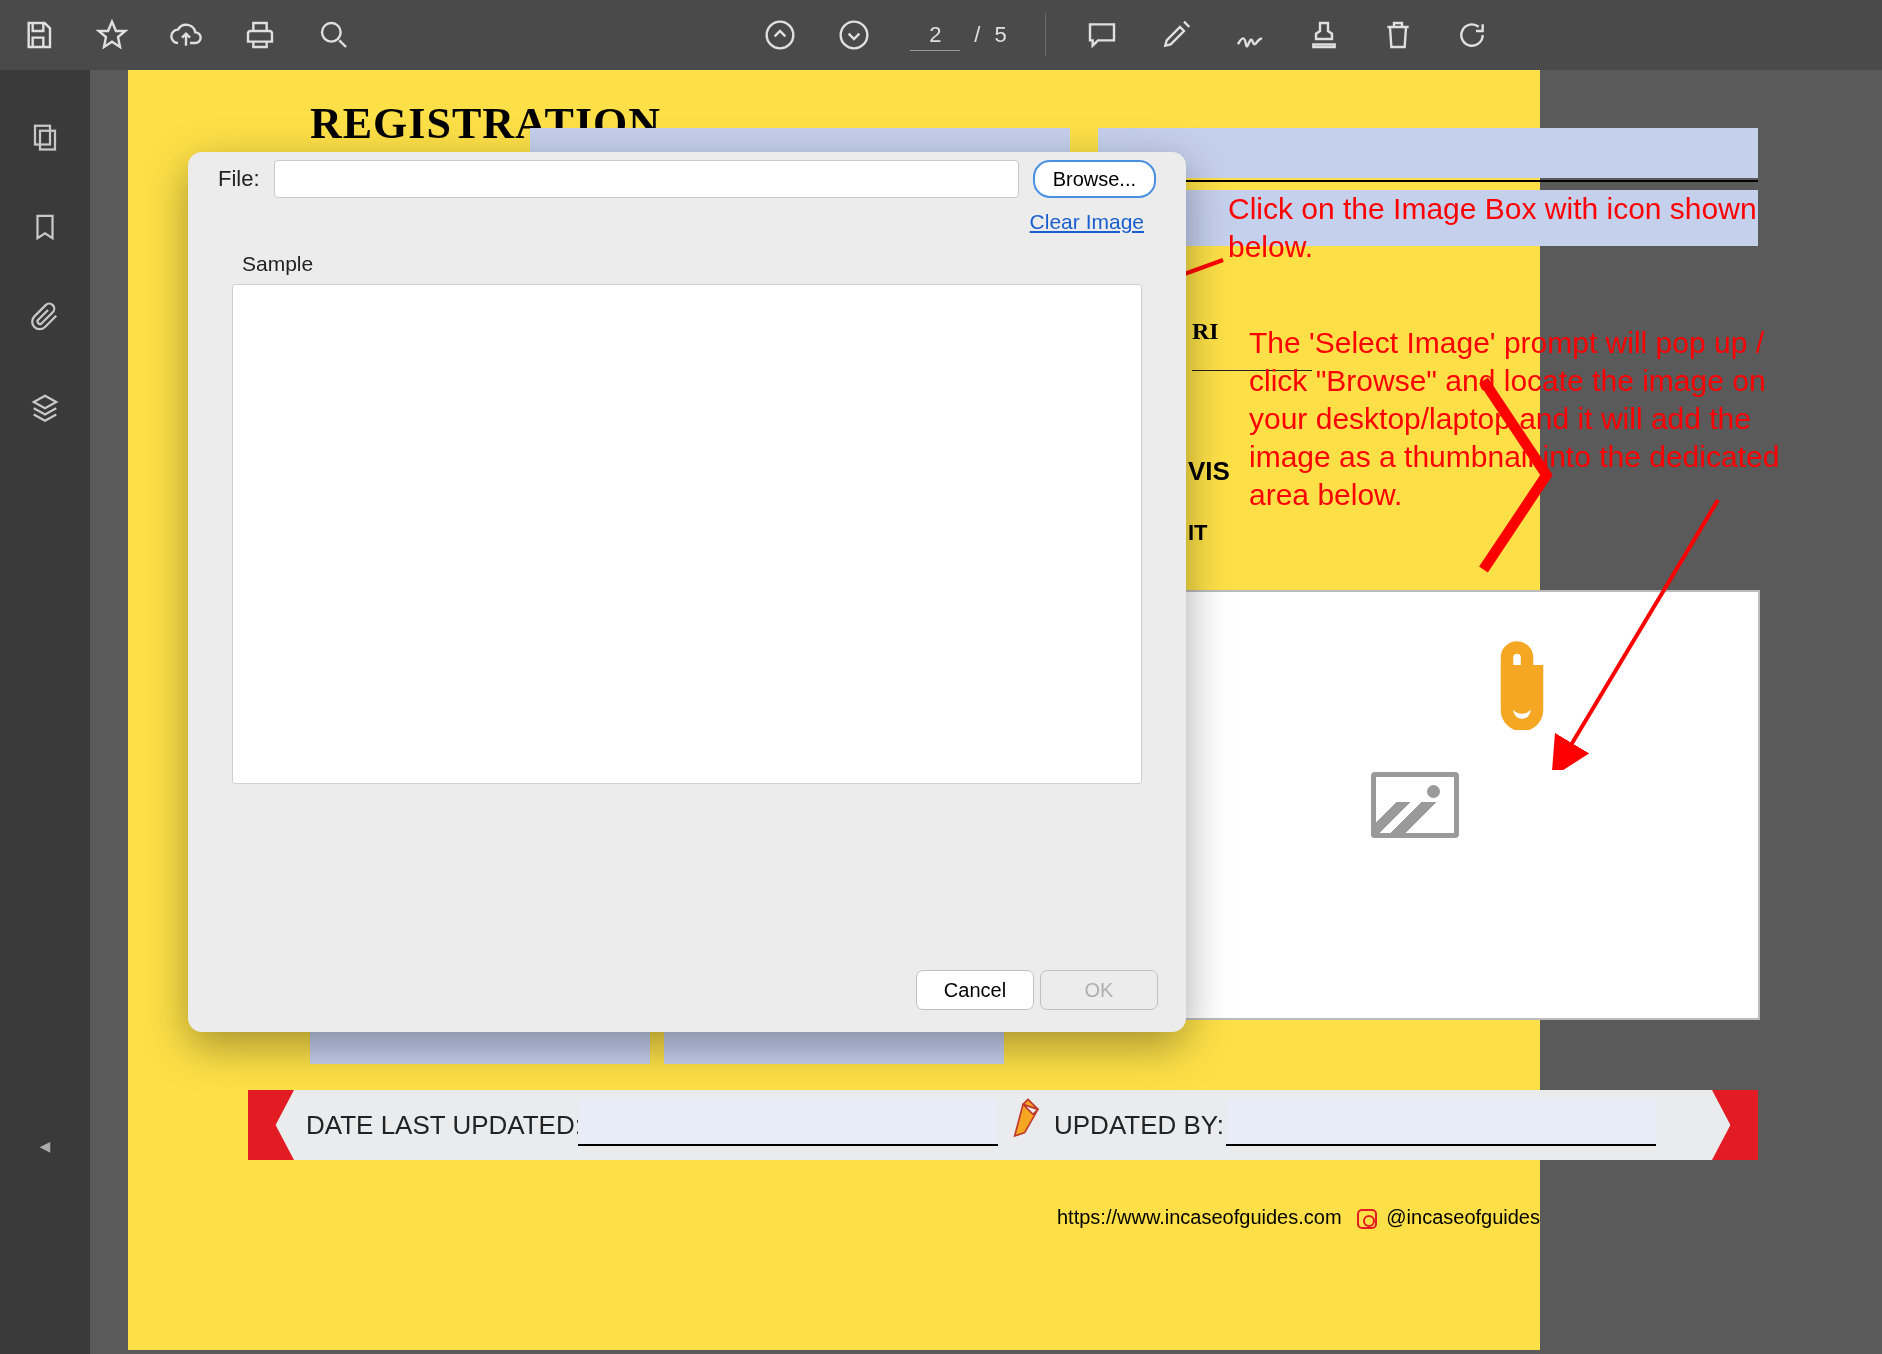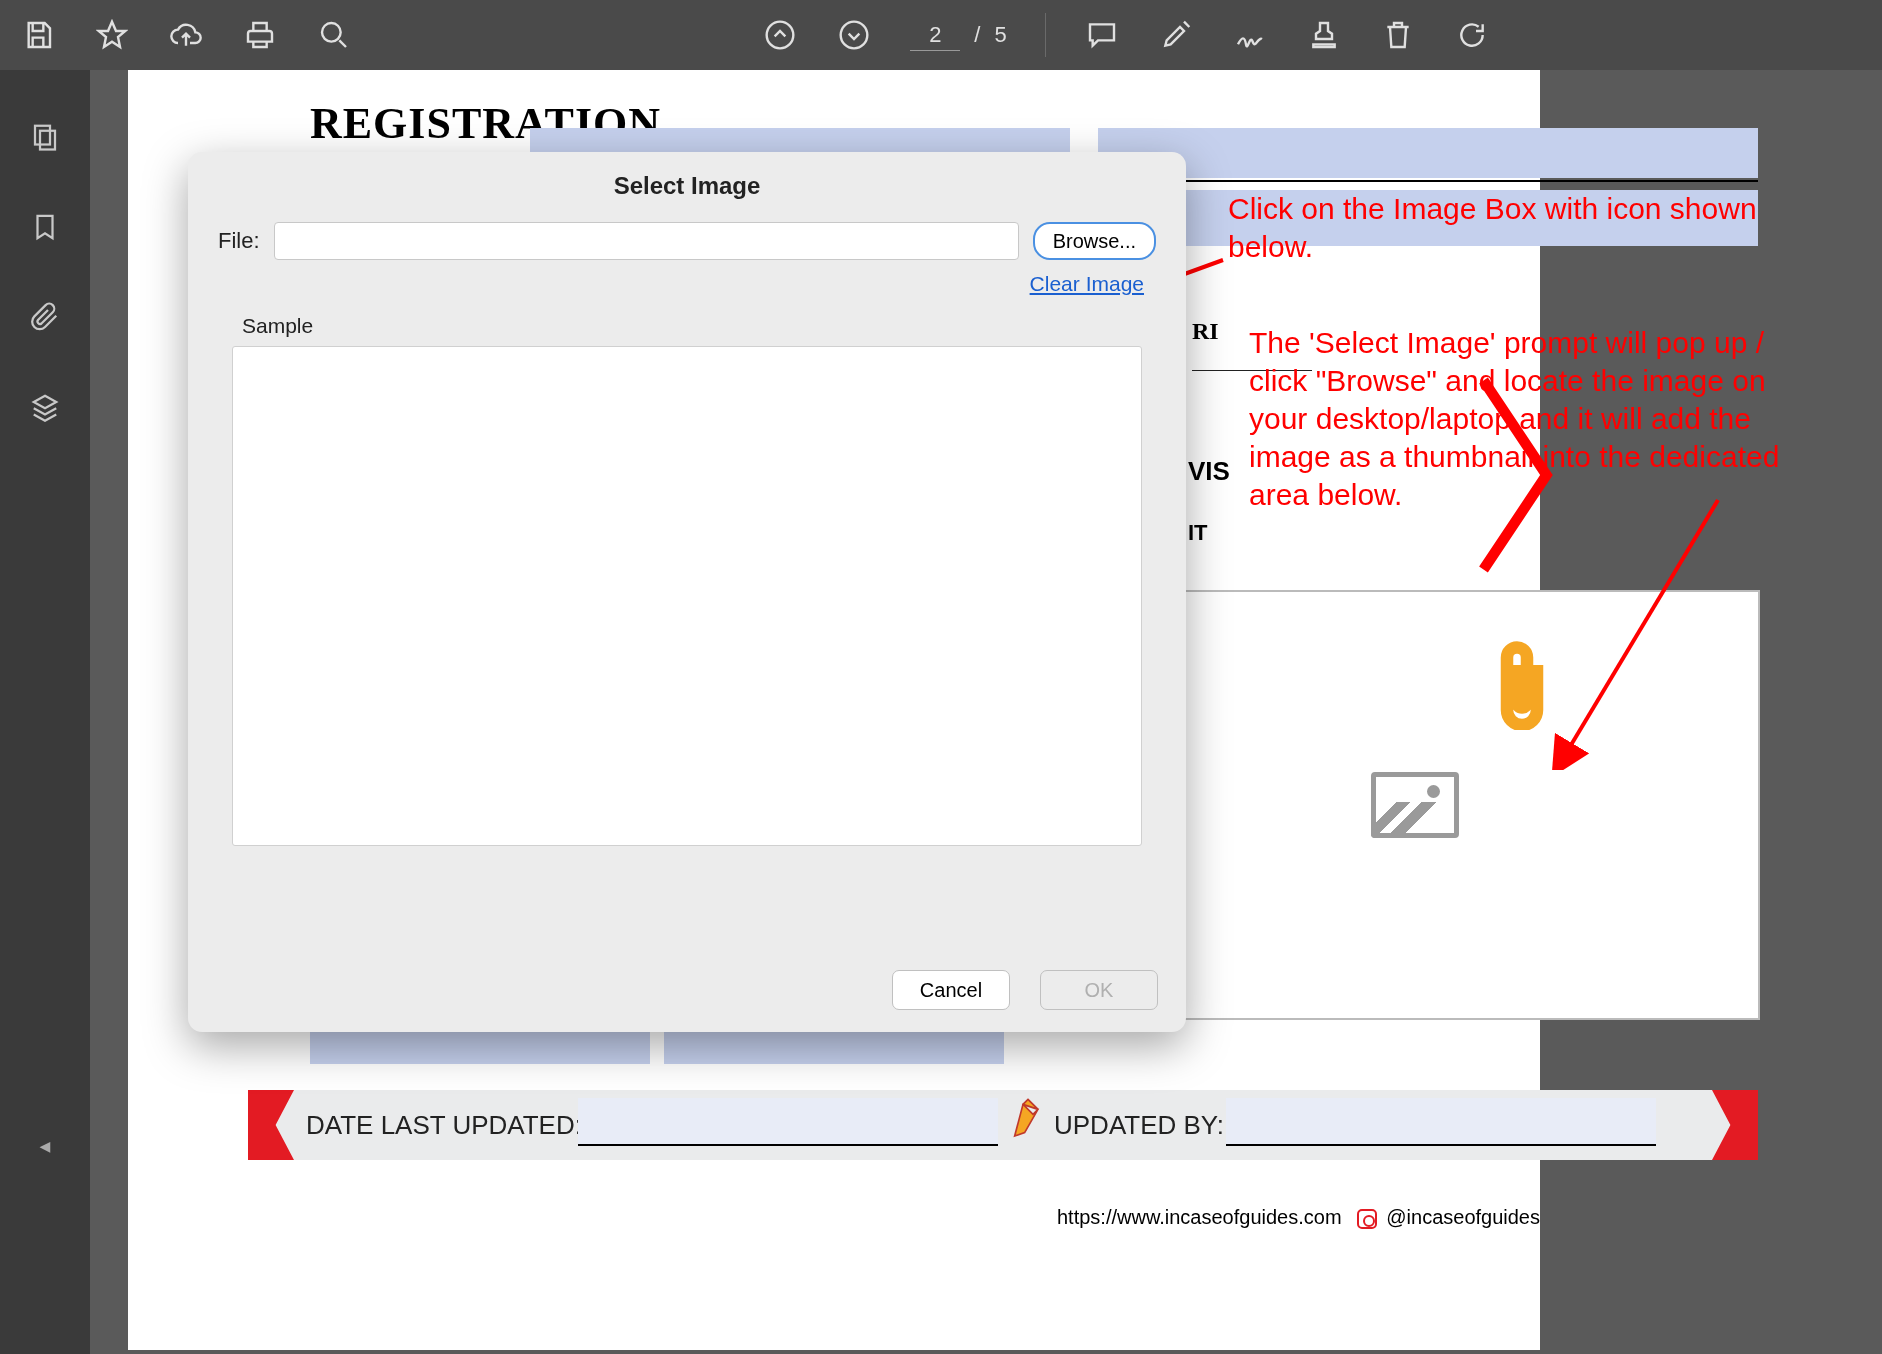--- a/index.html
+++ b/index.html
@@ -10,21 +10,21 @@
 .toolbar svg{width:32px;height:32px;stroke:#e0e0e0;fill:none;stroke-width:1.8}
 .page-nav{display:flex;align-items:center;gap:10px;color:#e0e0e0;font-size:22px}
 .page-nav input{width:50px;background:transparent;border:none;border-bottom:1px solid #999;color:#e0e0e0;text-align:center;font-size:22px;padding:2px}
 .page-nav .slash{margin:0 4px}
 .divider{width:1px;height:44px;background:#6a6a6a}
 .sidebar{position:absolute;left:0;top:70px;bottom:0;width:90px;background:#3a3a3a;display:flex;flex-direction:column;align-items:center;padding-top:50px;gap:56px}
 .sidebar .icon{width:34px;height:34px;display:flex;align-items:center;justify-content:center;color:#c8c8c8;cursor:pointer}
 .sidebar svg{width:30px;height:30px;stroke:#c8c8c8;fill:none;stroke-width:1.8}
 .sidebar .collapse{margin-top:auto;margin-bottom:200px;color:#aaa;font-size:14px}
 .viewport{position:absolute;left:90px;top:70px;right:0;bottom:0;background:#5a5a5a;overflow:hidden}
-.page{position:absolute;left:38px;top:0;width:1412px;height:1280px;background:#ffffff}
+.page{position:absolute;left:38px;top:0;width:1412px;height:1280px;background:#fde047}
 .reg-title{position:absolute;left:182px;top:28px;font-family:Georgia,'Times New Roman',serif;font-weight:900;font-size:44px;letter-spacing:1px;color:#000}
 .bluebar1{position:absolute;left:402px;top:58px;width:540px;height:50px;background:#c5d0ed}
 .bluebar2{position:absolute;left:970px;top:58px;width:660px;height:50px;background:#c5d0ed}
 .hr{position:absolute;left:182px;top:110px;width:1448px;height:2px;background:#000}
 .bluebar3{position:absolute;left:970px;top:120px;width:660px;height:56px;background:#c5d0ed}
 .frag1{position:absolute;left:1064px;top:248px;font-family:Georgia,serif;font-weight:900;font-size:24px;color:#000}
 .hrshort{position:absolute;left:1064px;top:300px;width:120px;height:1px;background:#222}
 .frag2{position:absolute;left:1060px;top:386px;font-family:Arial,sans-serif;font-weight:600;font-size:26px;color:#000}
 .frag3{position:absolute;left:1060px;top:450px;font-family:Arial,sans-serif;font-weight:600;font-size:22px;color:#000}
 .imgbox{position:absolute;left:942px;top:520px;width:690px;height:430px;border:2px solid #bbb;background:#fff}
@@ -56,21 +56,21 @@
 .arrow2{position:absolute;left:1420px;top:420px;width:180px;height:280px;pointer-events:none}
 .dialog{position:absolute;left:60px;top:82px;width:998px;height:880px;background:#ececec;border-radius:14px;box-shadow:0 14px 44px rgba(0,0,0,.35)}
 .dialog .title{text-align:center;font-size:24px;font-weight:600;padding:20px 0 14px;color:#222}
 .dialog .row{display:flex;align-items:center;padding:8px 30px 0 30px;gap:14px}
 .dialog .row label{font-size:22px;color:#222}
 .dialog .row input[type=text]{flex:1;height:38px;border:1px solid #c8c8c8;border-radius:4px;padding:0 8px;font-size:18px;background:#fff}
 .dialog .browse{height:38px;padding:0 18px;border:2.5px solid #4a90e2;border-radius:17px;background:#fff;font-size:20px;cursor:pointer}
 .dialog .clear{display:block;text-align:right;padding:12px 42px 0 0;color:#1a5fd0;text-decoration:underline;font-size:21px;cursor:pointer}
 .dialog .samplelbl{padding:18px 0 8px 54px;font-size:21px;color:#222}
 .dialog .sample{margin:0 44px;height:500px;background:#fff;border:1px solid #d0d0d0;border-radius:3px}
-.dialog .btns{position:absolute;right:28px;bottom:22px;display:flex;gap:30px}
+.dialog .btns{position:absolute;right:28px;bottom:22px;display:flex;gap:6px}
 .dialog .btns button{width:118px;height:40px;border:1px solid #c0c0c0;border-radius:7px;background:#fff;font-size:20px;cursor:pointer}
 .dialog .btns .ok{color:#b0b0b0;background:#ececec}
 </style>
 </head>
 <body>
 
 <div class="toolbar">
   <div class="icon">
       <svg viewBox="0 0 24 24">
         <path d="M5 3h12l4 4v14H5z M8 3v6h8V3 M8 21v-7h8v7"></path>
@@ -227,21 +227,20 @@
     <svg class="arrow2" viewBox="0 0 180 280">
         <defs>
           <marker id="ah2" markerWidth="10" markerHeight="10" refX="2" refY="5" orient="auto">
             <path d="M0 0L10 5L0 10z" fill="#ff0000"></path>
           </marker>
         </defs>
         <line x1="170" y1="10" x2="20" y2="260" stroke="#ff0000" stroke-width="4" marker-end="url(#ah2)"></line>
       </svg>
 
     <div class="dialog">
-      <div class="title">Select Image</div>
       <div class="row">
         <label>File:</label>
         <input type="text" value="" style="">
         <button class="browse">Browse...</button>
       </div>
       <a class="clear">Clear Image</a>
       <div class="samplelbl">Sample</div>
       <div class="sample"></div>
       <div class="btns">
         <button>Cancel</button>

